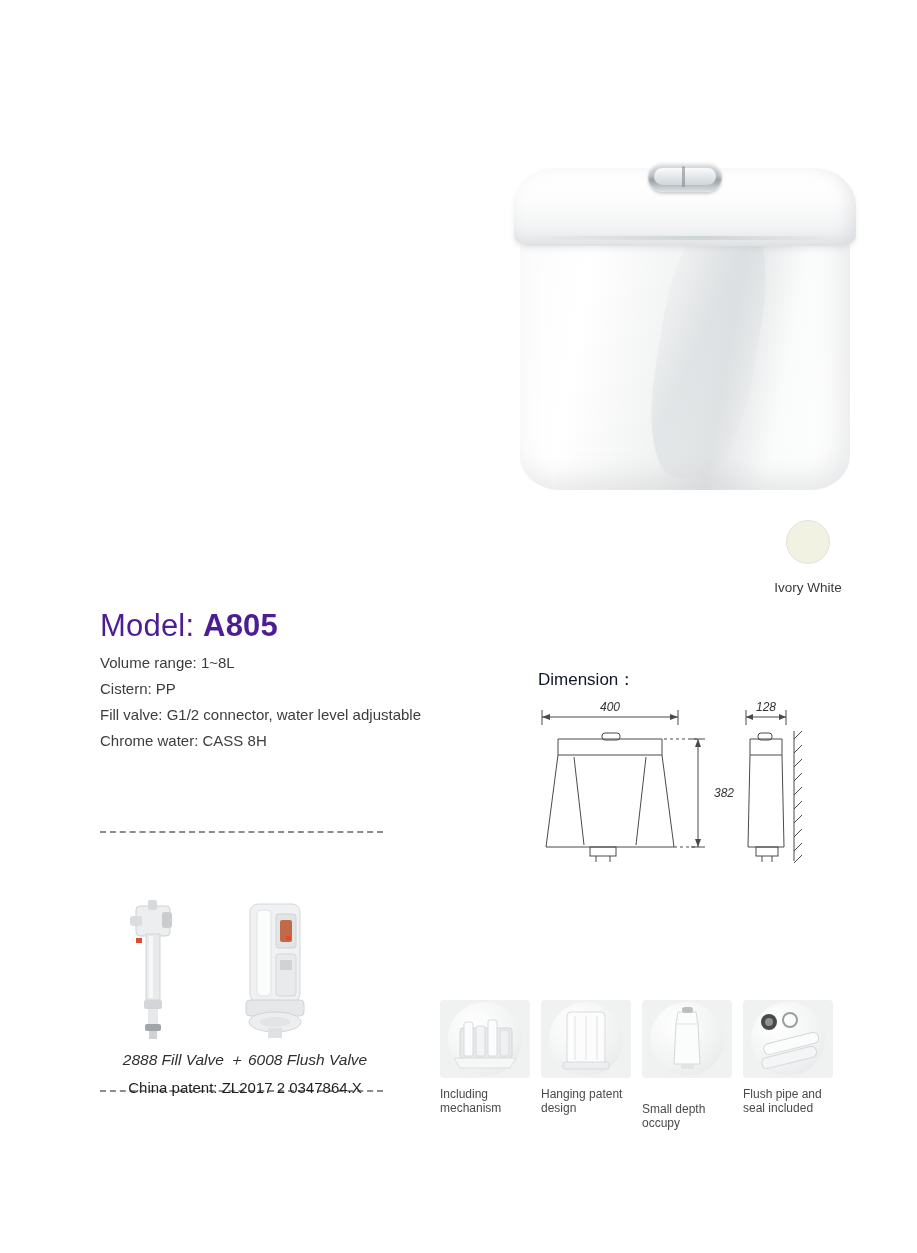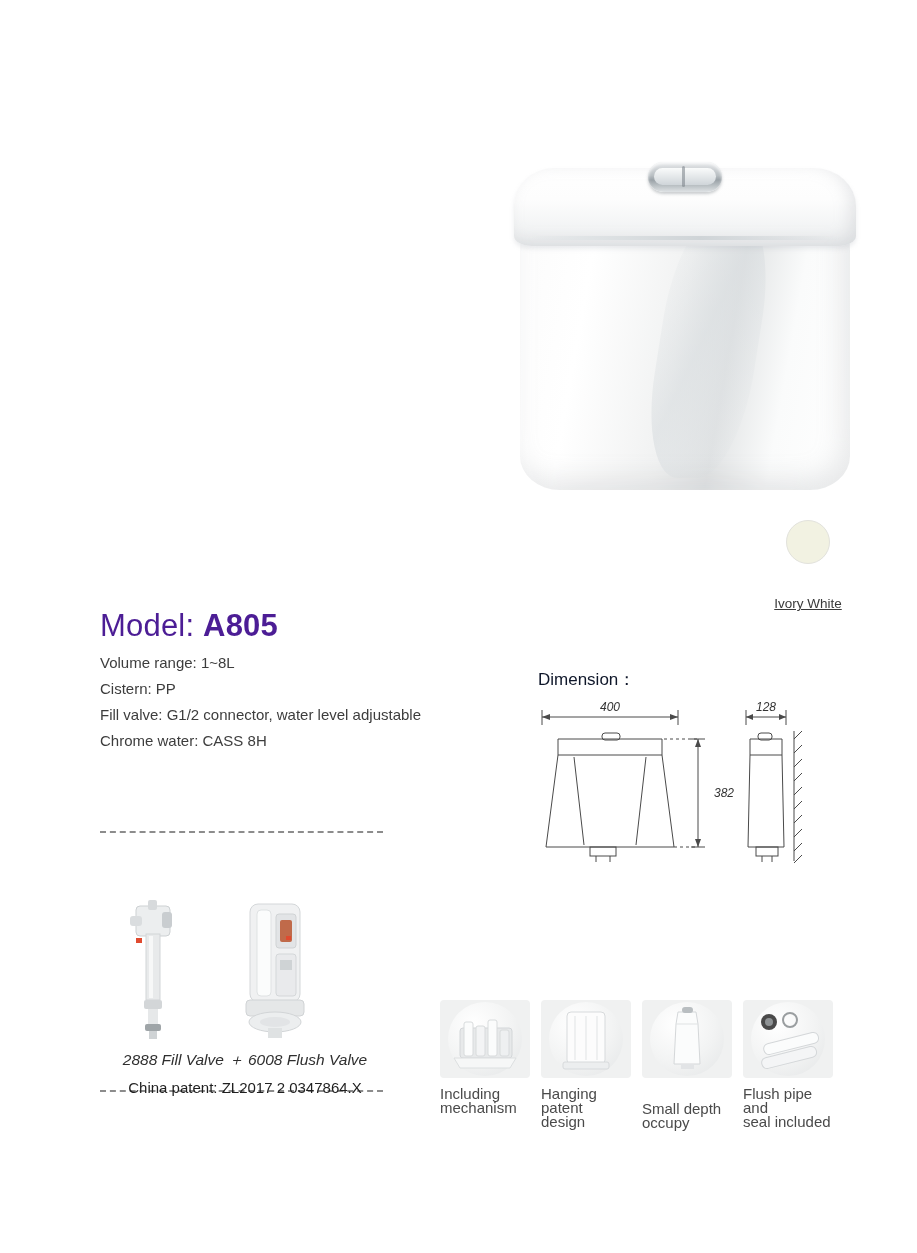--- a/index.html
+++ b/index.html
@@ -107,24 +107,23 @@
     text-align: center;
   }
   .swatch-dot {
     width: 42px;
     height: 42px;
     border-radius: 50%;
     margin: 0 auto;
     border: 1px solid #e2e2dc;
   }
   .swatch-label {
-    margin-top: 32px;
+    margin-top: 16px;
     font-size: 13.5px;
     color: #3a3a3a;
-    text-decoration: underline;
   }
 
   
   .spec {
     position: absolute;
     left: 100px;
     top: 608px;
     width: 400px;
   }
   .model-line {
@@ -226,21 +225,21 @@
     left: 50%;
     top: 50%;
     transform: translate(-50%,-50%);
     width: 74px;
     height: 74px;
     border-radius: 50%;
     background: radial-gradient(circle at 35% 30%, #ffffff 0%, #f2f3f3 55%, #e3e5e6 100%);
   }
   .feature-label {
     margin-top: 9px;
-    font-size: 15px;
+    font-size: 12px;
     line-height: 14px;
     color: #4a4a4a;
   }
 </style>
 </head>
 <body>
 
 <div class="hero">
   <div class="cistern-body"></div>
   <div class="cistern-lid"></div>

